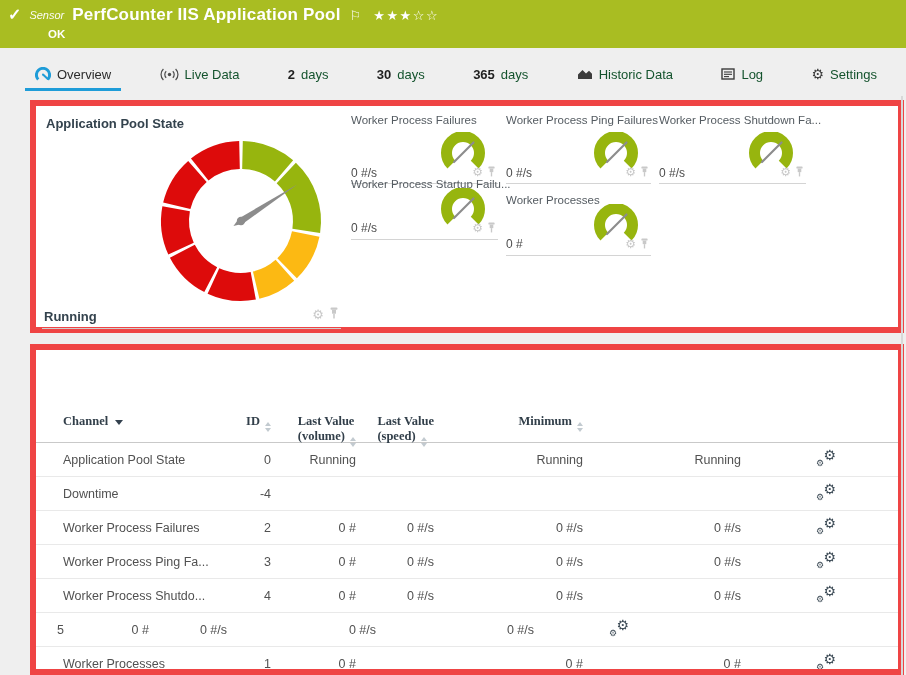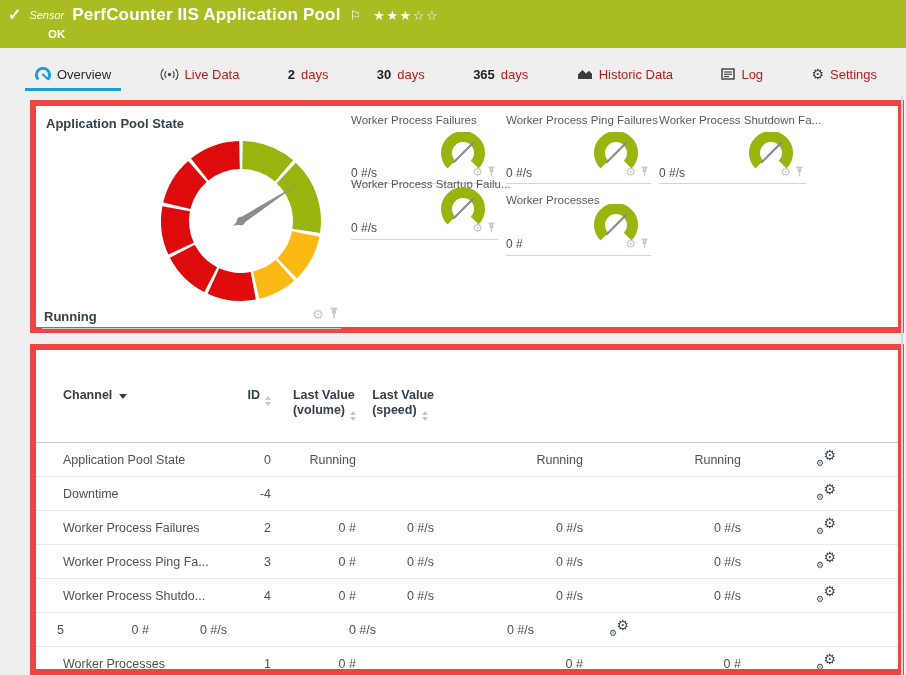--- a/index.html
+++ b/index.html
@@ -16,21 +16,21 @@
   .flag{font-size:13px;margin-left:1px;opacity:.95;}
   .stars{font-size:13px;letter-spacing:1.5px;margin-left:4px;}
   .ok{position:absolute;left:48px;top:28px;color:#fff;font-size:11.5px;font-weight:bold;}
 
   
   .tabs{position:absolute;left:0;top:60px;width:899px;height:31px;display:flex;
         justify-content:space-between;align-items:stretch;padding:0 12px 0 25px;box-sizing:border-box;}
   .tab{display:flex;align-items:center;gap:6px;font-size:13px;color:#3c3c3c;cursor:pointer;
        border-bottom:3px solid transparent;box-sizing:border-box;padding:0 10px;}
   .tab b{color:#1f1f1f;font-weight:bold;}
-  .tab .lbl{color:#b91c1c;}
+  .tab .lbl{color:#14532d;}
   .tab.active{border-bottom-color:#1e9cd8;}
   .tab.active .lbl{color:#2b2b2b;}
   .tab .ticon{display:inline-flex;align-items:center;}
   .gear-glyph{font-size:14px;color:#3c3c3c;line-height:14px;}
 
   
   .panel{position:absolute;background:#fff;border:6px solid #ef4444;box-sizing:border-box;}
   .panel1{left:30px;top:100px;width:874px;height:233px;}
   .panel2{left:30px;top:344px;width:874px;height:331px;overflow:hidden;}
   .edge-line{position:absolute;left:901px;top:96px;width:2px;height:579px;background:#d8d8d8;}
@@ -54,22 +54,22 @@
   .tile:nth-of-type(4){left:623px;top:8px;width:147px;height:69px;}
   .tile:nth-of-type(5){left:315px;top:72px;width:147px;height:61px;}
   .tile:nth-of-type(6){left:470px;top:88px;width:145px;height:61px;}
   .tile.r1 .mini-wrap{top:18px;right:12px;}
   .tile.r1 .mt-value{bottom:3px;}
   .tile.r2 .mini-wrap{top:10px;right:12px;}
   .tile.r2 .mt-value{bottom:4px;}
 
   
   .thead{position:absolute;left:0;top:0;right:0;height:93px;border-bottom:1px solid #c9c9c9;
-         display:flex;align-items:flex-start;padding-top:38px;box-sizing:border-box;
-         font-size:12.5px;font-weight:bold;color:#323f4a;}
+         display:flex;align-items:flex-start;padding-top:64px;box-sizing:border-box;
+         font-size:12.5px;font-weight:bold;color:#323f4a;font-family:Liberation Serif, serif;}
   .rows{position:absolute;left:0;top:93px;right:0;}
   .trow{display:flex;align-items:center;height:33px;border-bottom:1px solid #e9e9e9;
         font-size:12.5px;color:#515151;}
   .c-ch {width:207px;padding-left:27px;box-sizing:border-box;text-align:left;white-space:nowrap;overflow:hidden;}
   .c-id {width:28px;text-align:right;}
   .c-vol{width:85px;text-align:right;}
   .c-spd{width:78px;text-align:right;}
   .c-min{width:149px;text-align:right;}
   .c-max{width:158px;text-align:right;}
   .c-gear{width:139px;text-align:right;padding-right:44px;box-sizing:border-box;}
@@ -278,20 +278,24 @@
             <i class="dn"></i>
           </span></div>
         <div class="c-vol"><span class="hwrap">Last Value<br>(volume)<span class="sort">
               <i class="up"></i>
               <i class="dn"></i>
             </span></span></div>
         <div class="c-spd"><span class="hwrap">Last Value<br>(speed)<span class="sort">
               <i class="up"></i>
               <i class="dn"></i>
             </span></span></div>
+        <div class="c-min">Minimum<span class="sort">
+            <i class="up"></i>
+            <i class="dn"></i>
+          </span></div>
         <div class="c-gear"></div>
       </div>
     <div class="rows" id="rows">
         <div class="trow">
           <div class="c-ch">Application Pool State</div>
           <div class="c-id">0</div>
           <div class="c-vol">Running</div>
           <div class="c-spd"></div>
           <div class="c-min">Running</div>
           <div class="c-max">Running</div>

